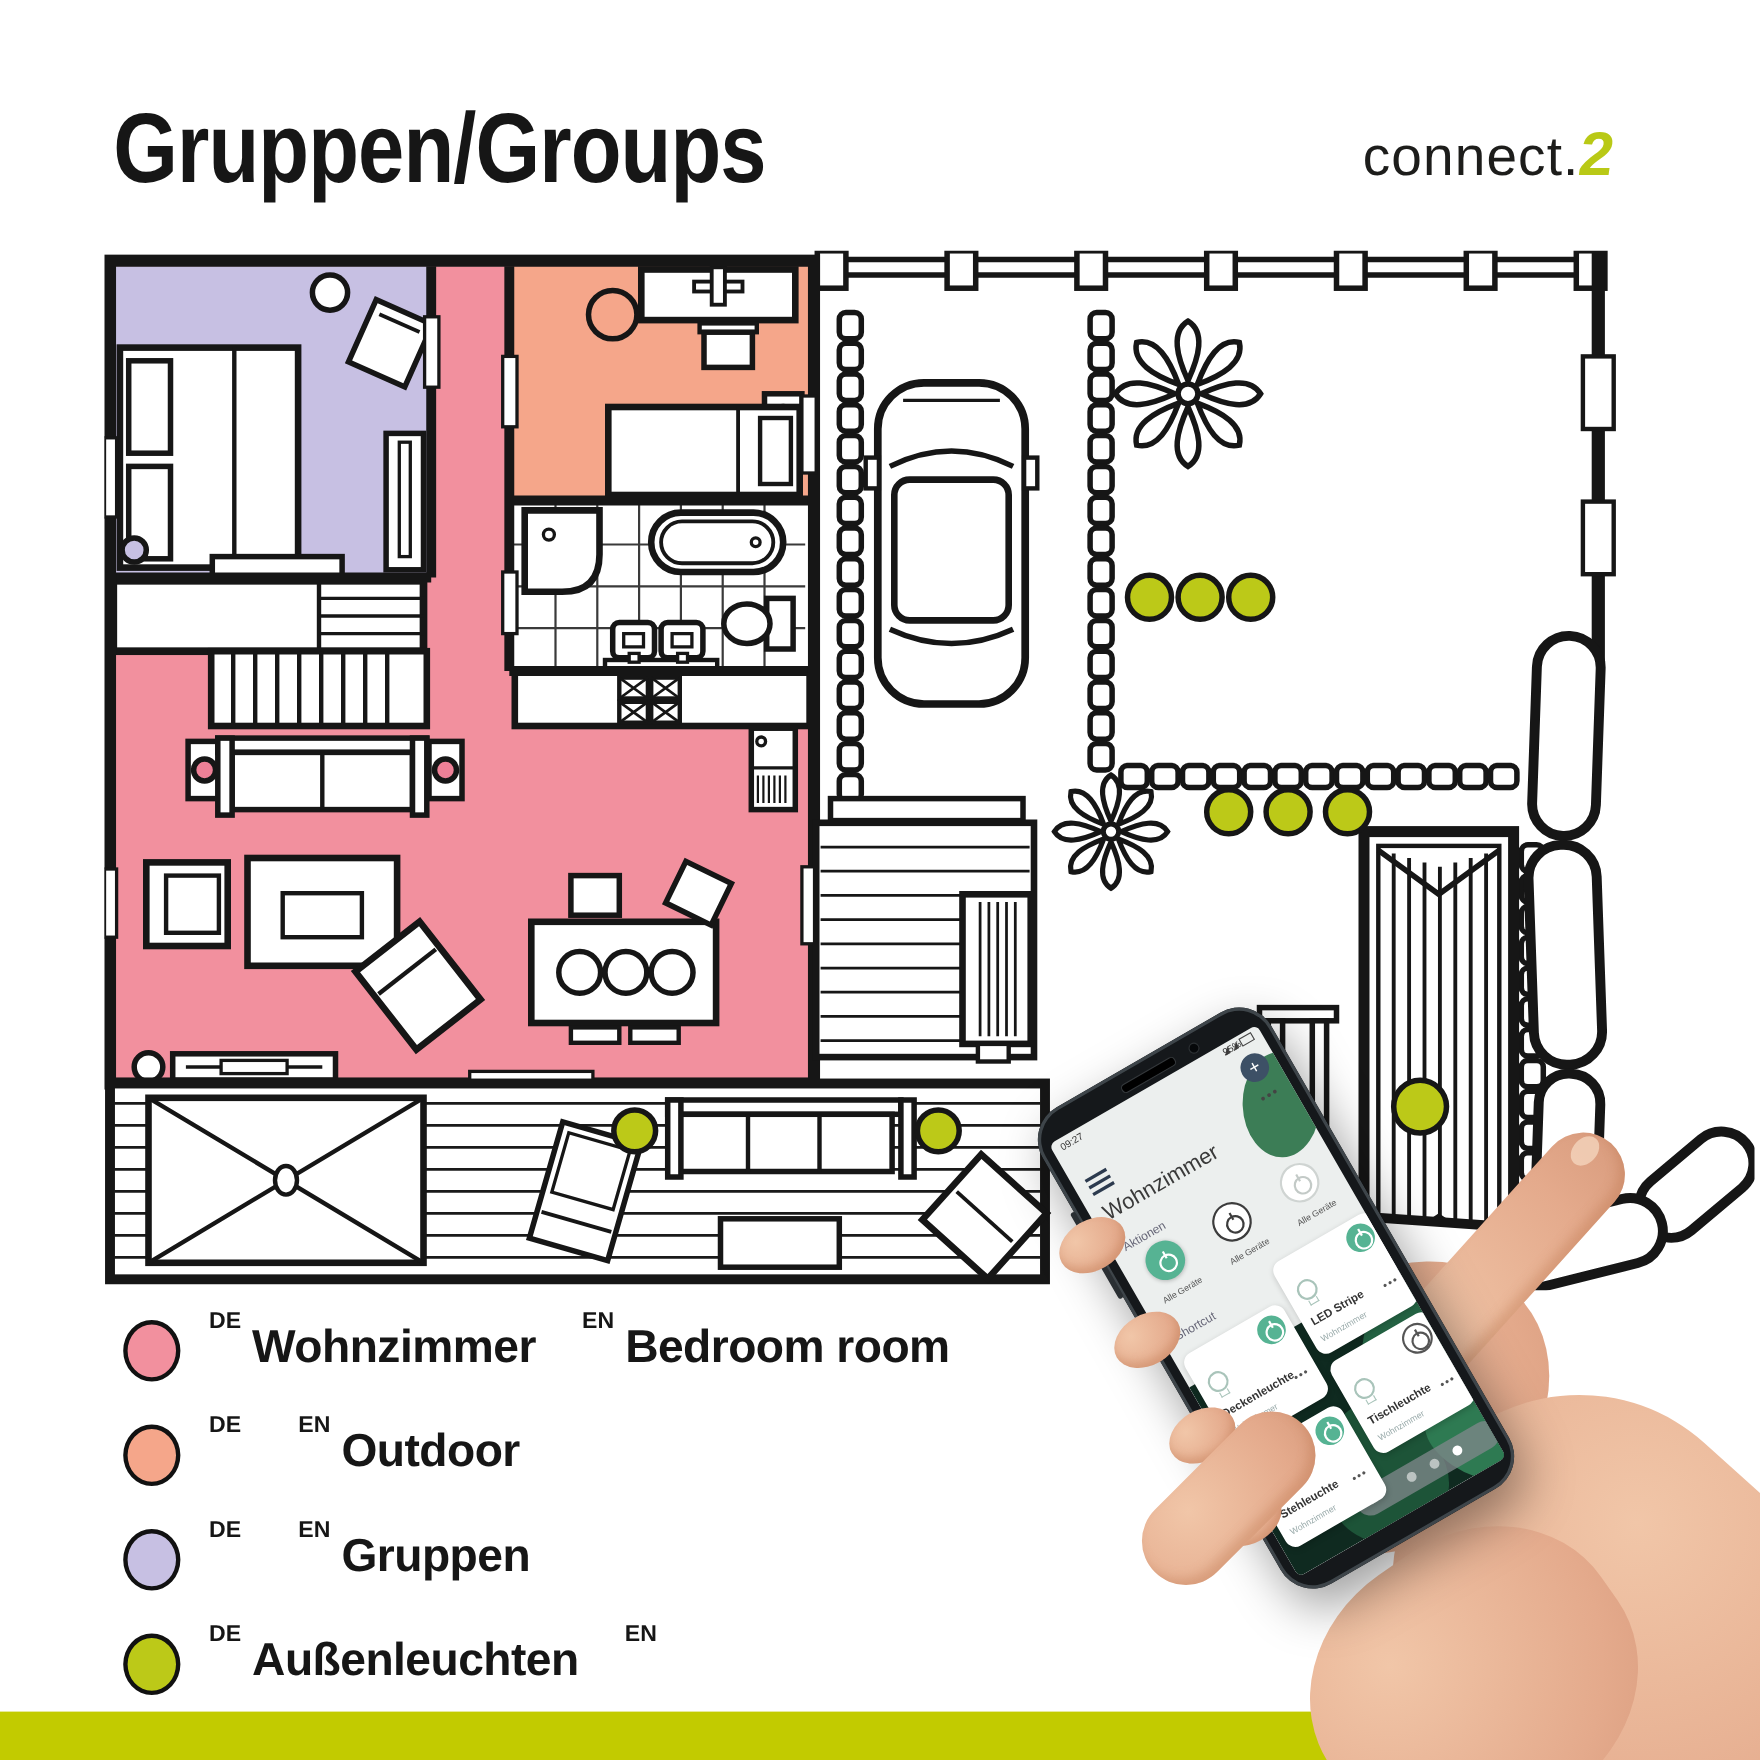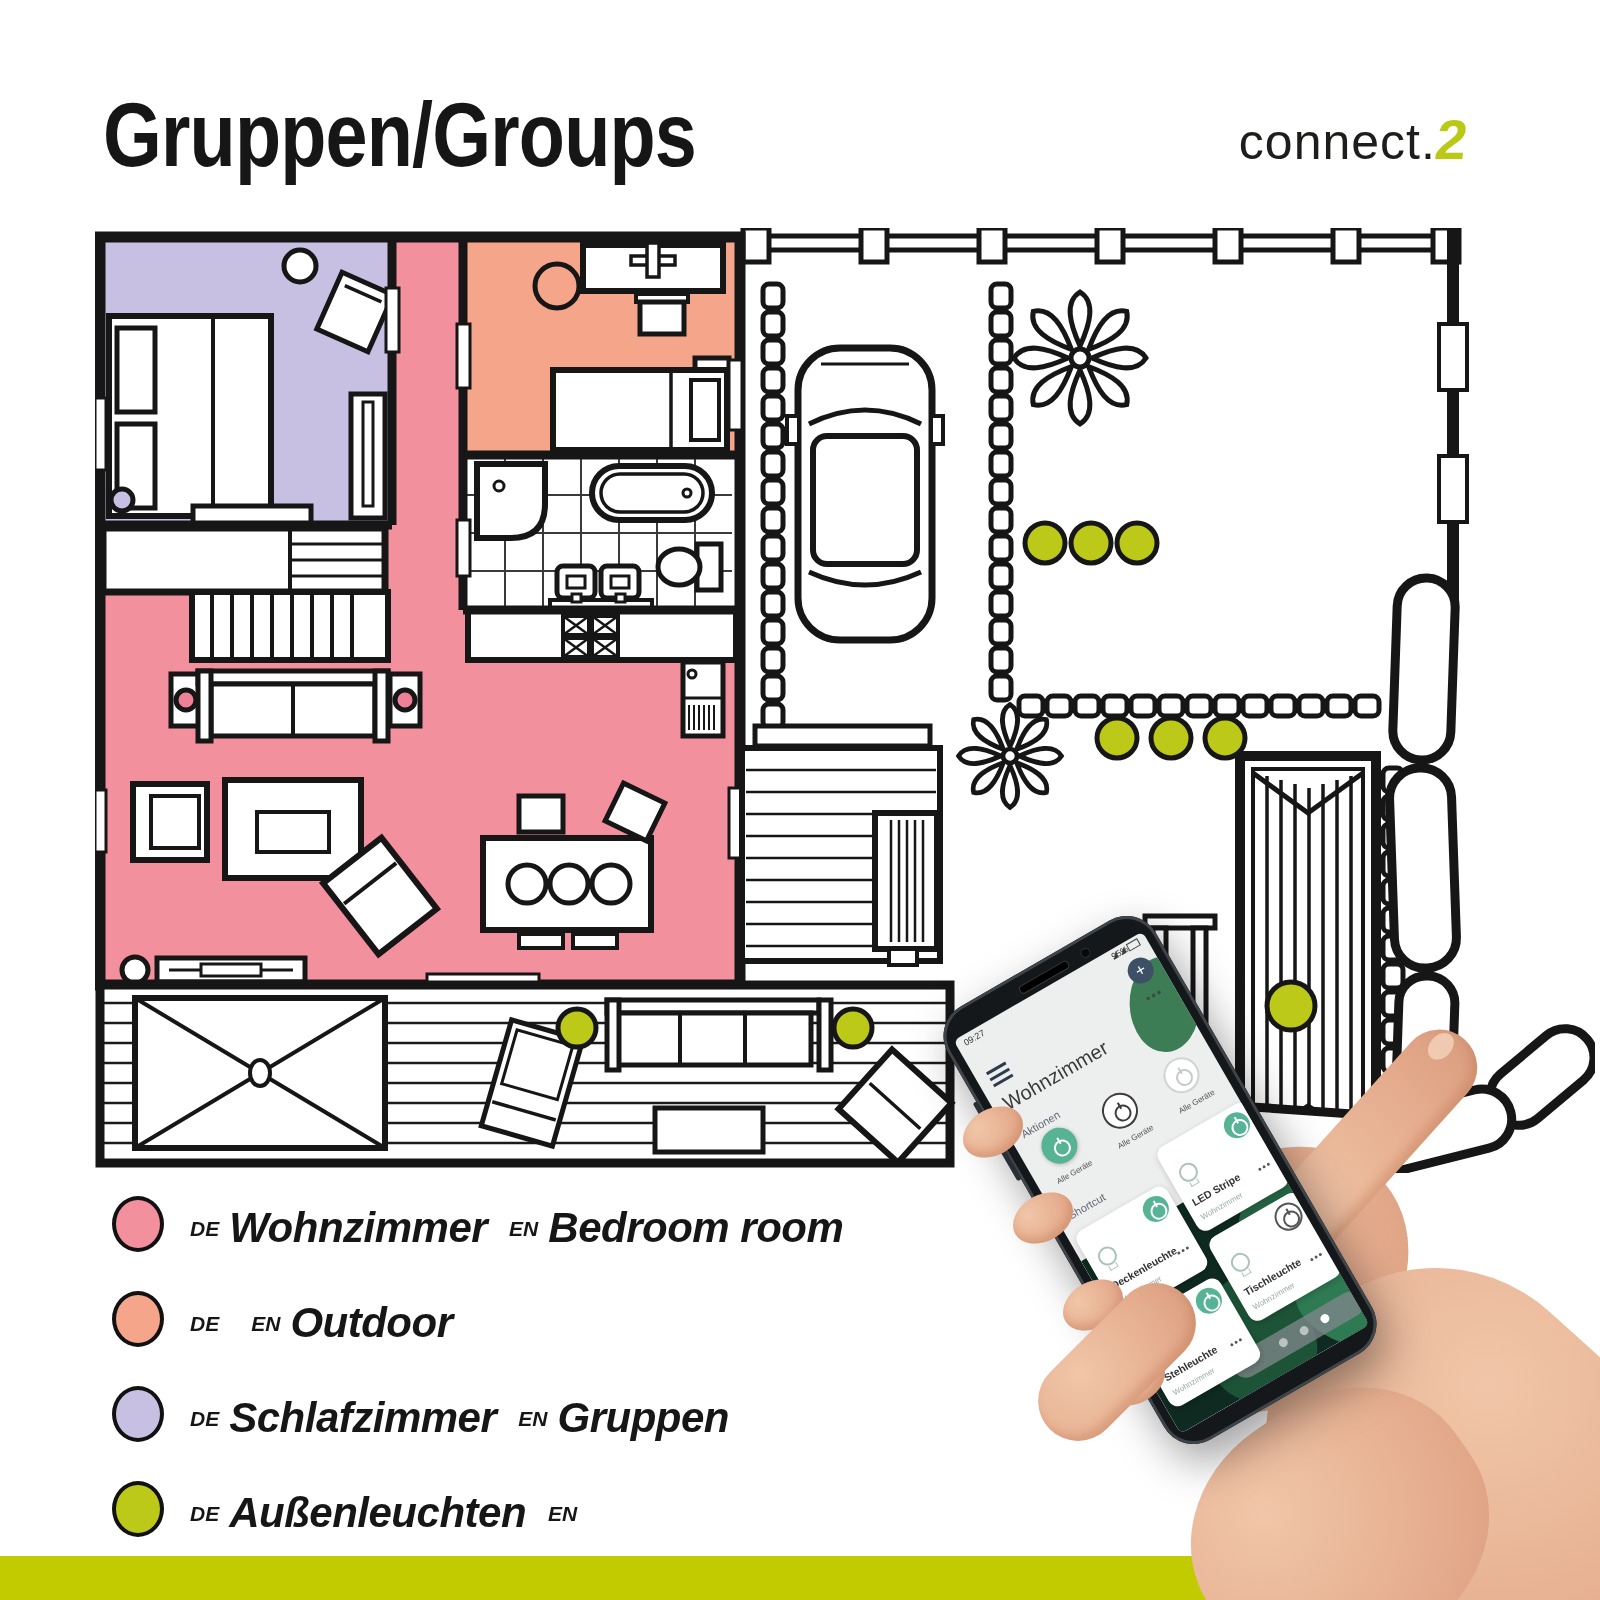--- a/index.html
+++ b/index.html
@@ -8,24 +8,24 @@
   
   .title{position:absolute;left:103px;top:84px;font-size:90px;font-weight:bold;
          letter-spacing:-1px;transform:scaleX(.84);transform-origin:left center;white-space:nowrap;}
   .brand{position:absolute;right:132px;top:112px;font-size:50px;font-weight:normal;
          color:#1d1d1b;letter-spacing:1px;white-space:nowrap;}
   .brand-z{font-weight:bold;font-size:56px;display:inline-block;transform:skewX(-8deg);line-height:1;}
   
   .plan{position:absolute;left:95px;top:228px;width:1500px;height:945px;z-index:10;}
   
   .legend{position:absolute;left:112px;top:1200px;z-index:40;}
-  .lrow{display:flex;align-items:flex-end;height:52px;margin-bottom:43px;white-space:nowrap;font-style:italic;}
+  .lrow{display:flex;align-items:flex-start;height:52px;margin-bottom:43px;white-space:nowrap;}
   .lswatch{width:44px;height:48px;border:4px solid #111;border-radius:50%;flex:0 0 auto;}
   .ltag{font-size:21px;font-weight:bold;margin:0 10px 0 26px;position:relative;top:-11px;}
-  .ltag.en{margin-left:22px;}
+  .ltag.en{margin-left:42px;}
   .lname{font-size:42px;font-weight:bold;letter-spacing:-.5px;}
   
   .bottombar{position:absolute;left:0;right:0;top:1556px;height:44px;z-index:5;}
   
   .skin{position:absolute;border-radius:50%;
         background:radial-gradient(circle at 32% 28%,#f1c6a8,#e4aa8c 70%,#d99c7e);}
   .forearm{left:1240px;top:1335px;width:540px;height:340px;border-radius:170px;
            transform:rotate(42deg);z-index:21;}
   .wrist{left:1190px;top:1400px;width:300px;height:260px;border-radius:45%;
          transform:rotate(-35deg);z-index:23;}
@@ -538,21 +538,20 @@
     </div>
     <div class="lrow">
       <span class="lswatch" style="background: rgb(245, 166, 138);"></span>
       <span class="ltag">DE</span>
       <span class="ltag en">EN</span>
       <span class="lname">Outdoor</span>
     </div>
     <div class="lrow">
       <span class="lswatch" style="background: rgb(199, 192, 227);"></span>
       <span class="ltag">DE</span>
-      <span class="lname">Schlafzimmer</span>
       <span class="ltag en">EN</span>
       <span class="lname">Gruppen</span>
     </div>
     <div class="lrow">
       <span class="lswatch" style="background: rgb(188, 201, 24);"></span>
       <span class="ltag">DE</span>
       <span class="lname">Außenleuchten</span>
       <span class="ltag en">EN</span>
     </div>
   </div>

